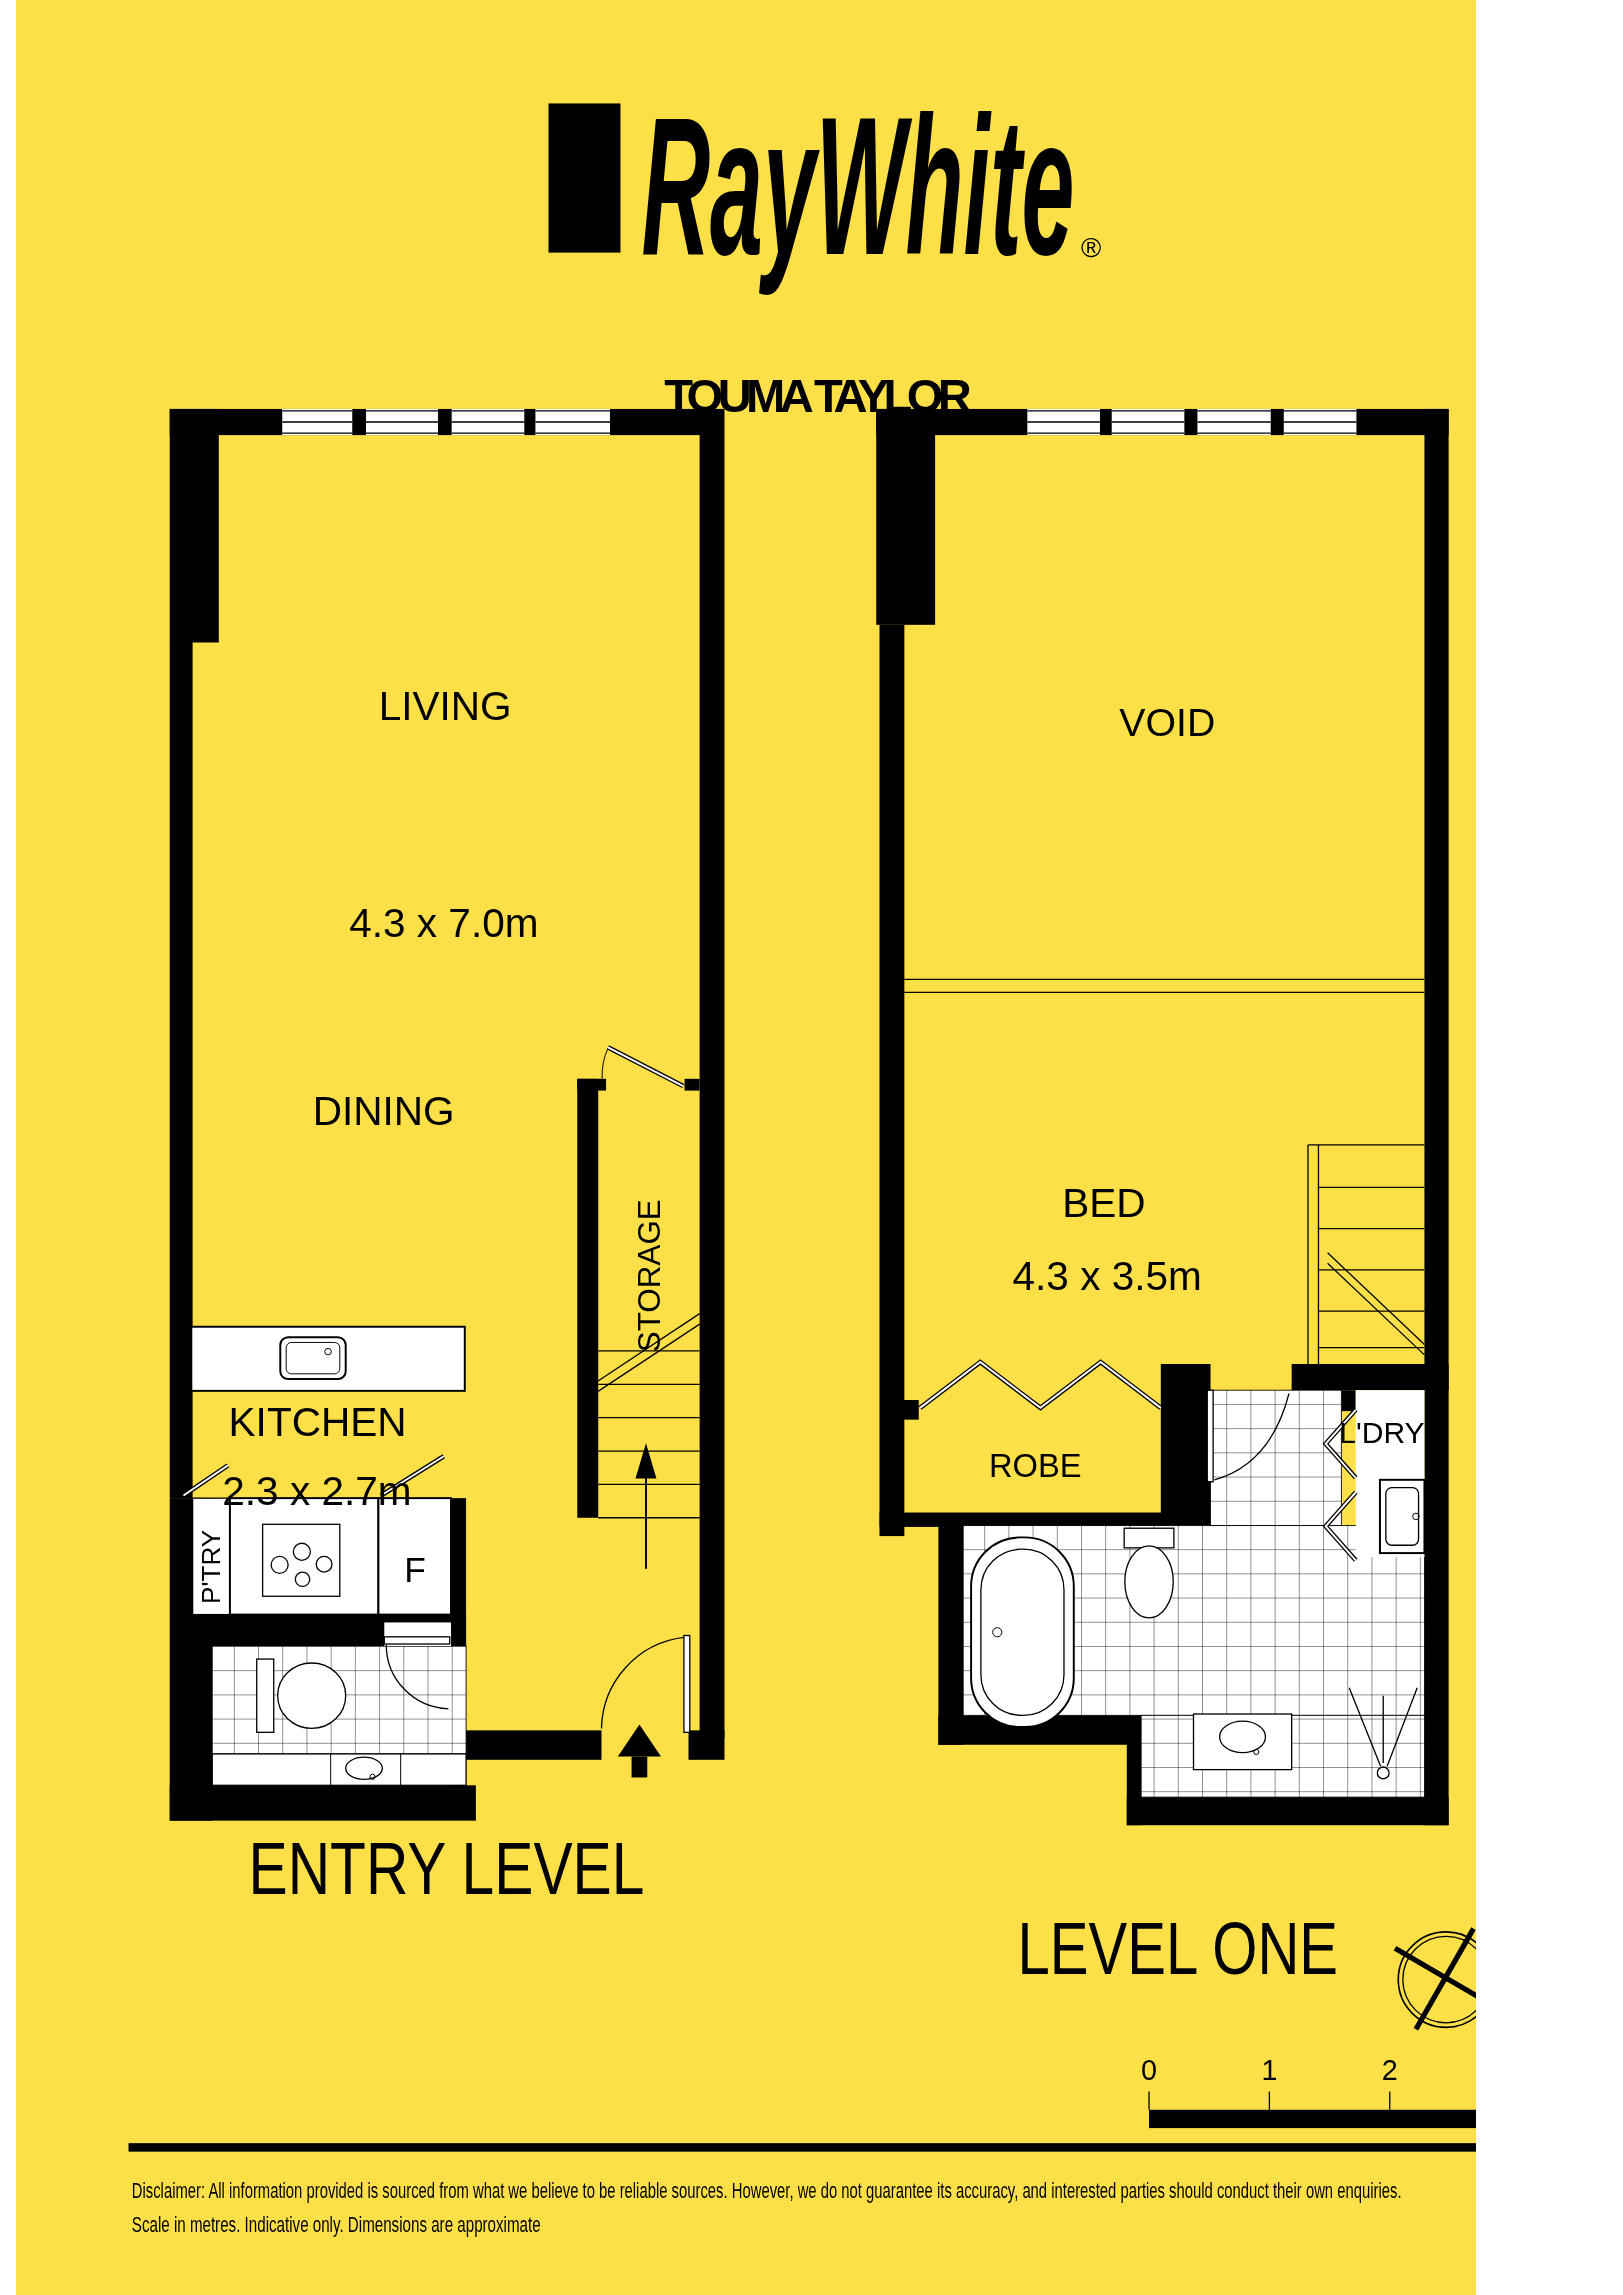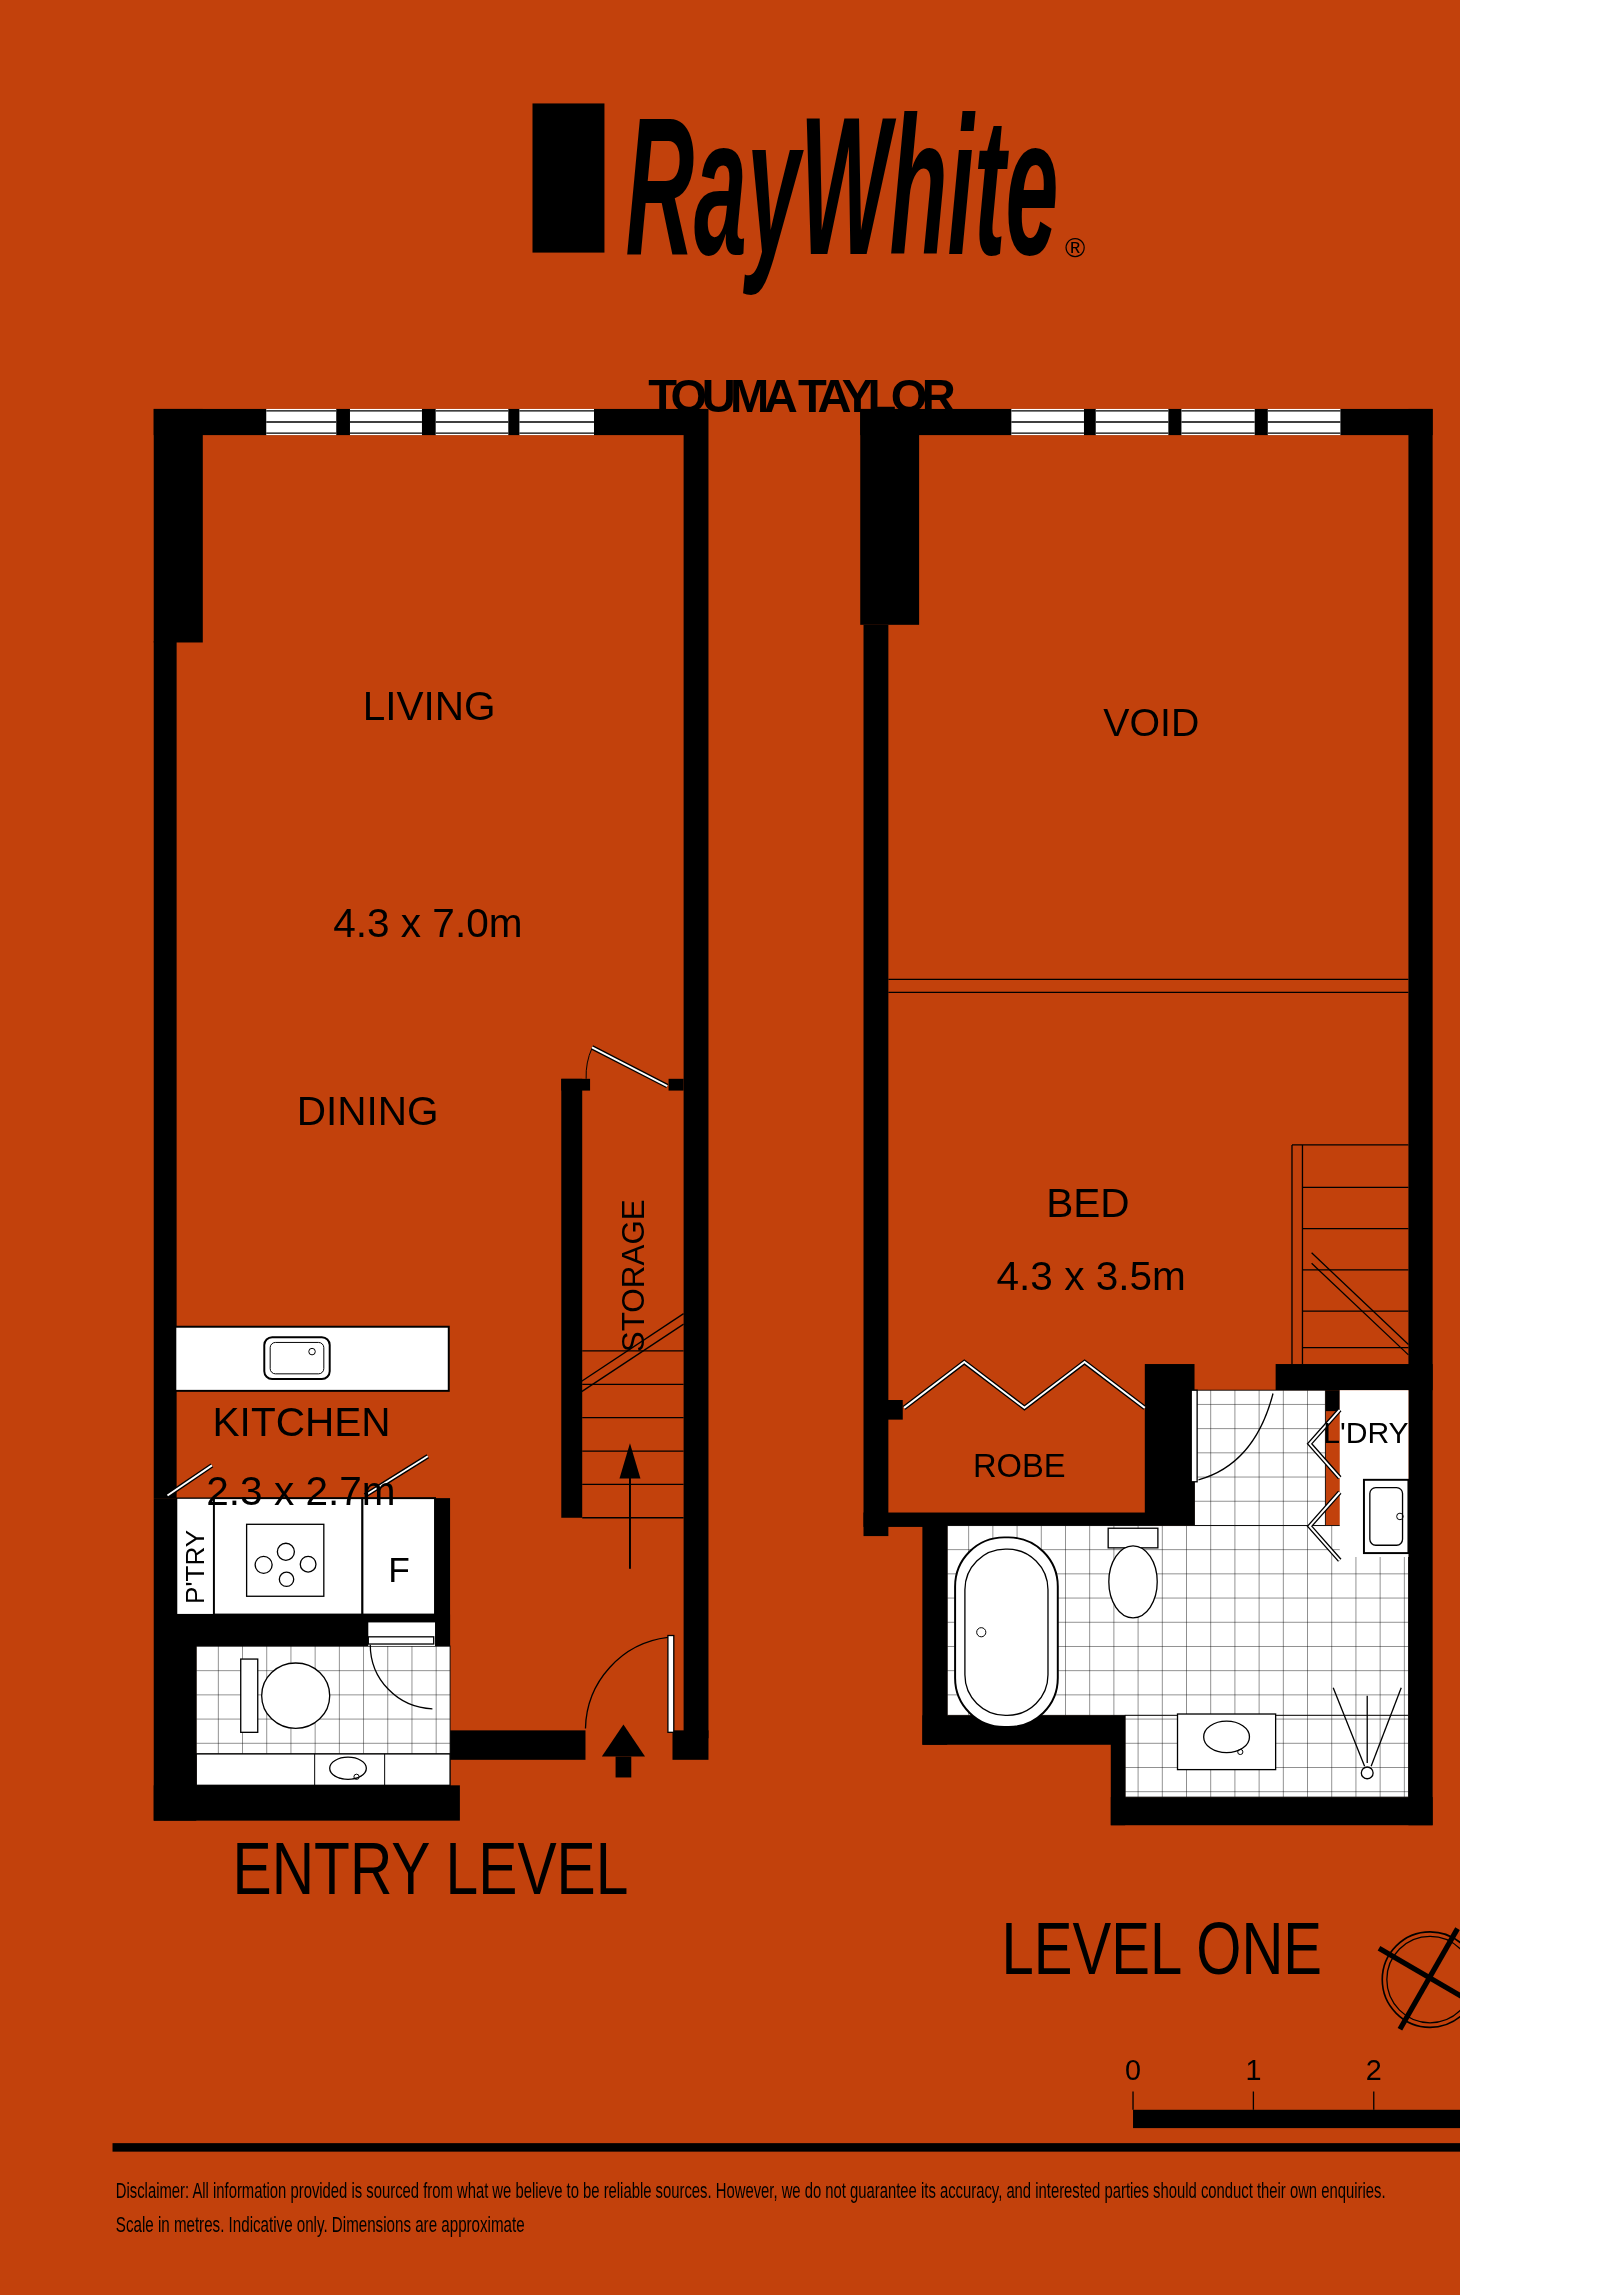--- a/index.html
+++ b/index.html
@@ -1,16 +1,16 @@
 <!DOCTYPE html>
 <html style="font-size:10.5px"><head>
 <meta charset="utf-8">
 <style>
   html,body{margin:0;padding:0;background:#fff;}
-  #page{position:relative;width:1460px;height:2295px;background:#c2410c;overflow:hidden;}
+  #page{position:relative;width:1460px;height:2295px;background:#fde047;overflow:hidden;margin-left:16px;}
   svg{position:absolute;left:0;top:0;}
   svg text{font-family:"Liberation Sans","DejaVu Sans",sans-serif;fill:#000000;}
   .room-label{font-size:62px;text-anchor:middle;}
   .small-label{font-size:50px;text-anchor:middle;}
   .title-label{font-size:114px;text-anchor:middle;}
   .wall{fill:#000000;stroke:none;}
   .thin{stroke:#000000;stroke-width:2;fill:none;}
   .thin15{stroke:#000000;stroke-width:1.5;fill:none;}
   .mid{stroke:#000000;stroke-width:2.5;fill:none;}
   .fix{stroke:#000000;stroke-width:3;fill:#ffffff;}

